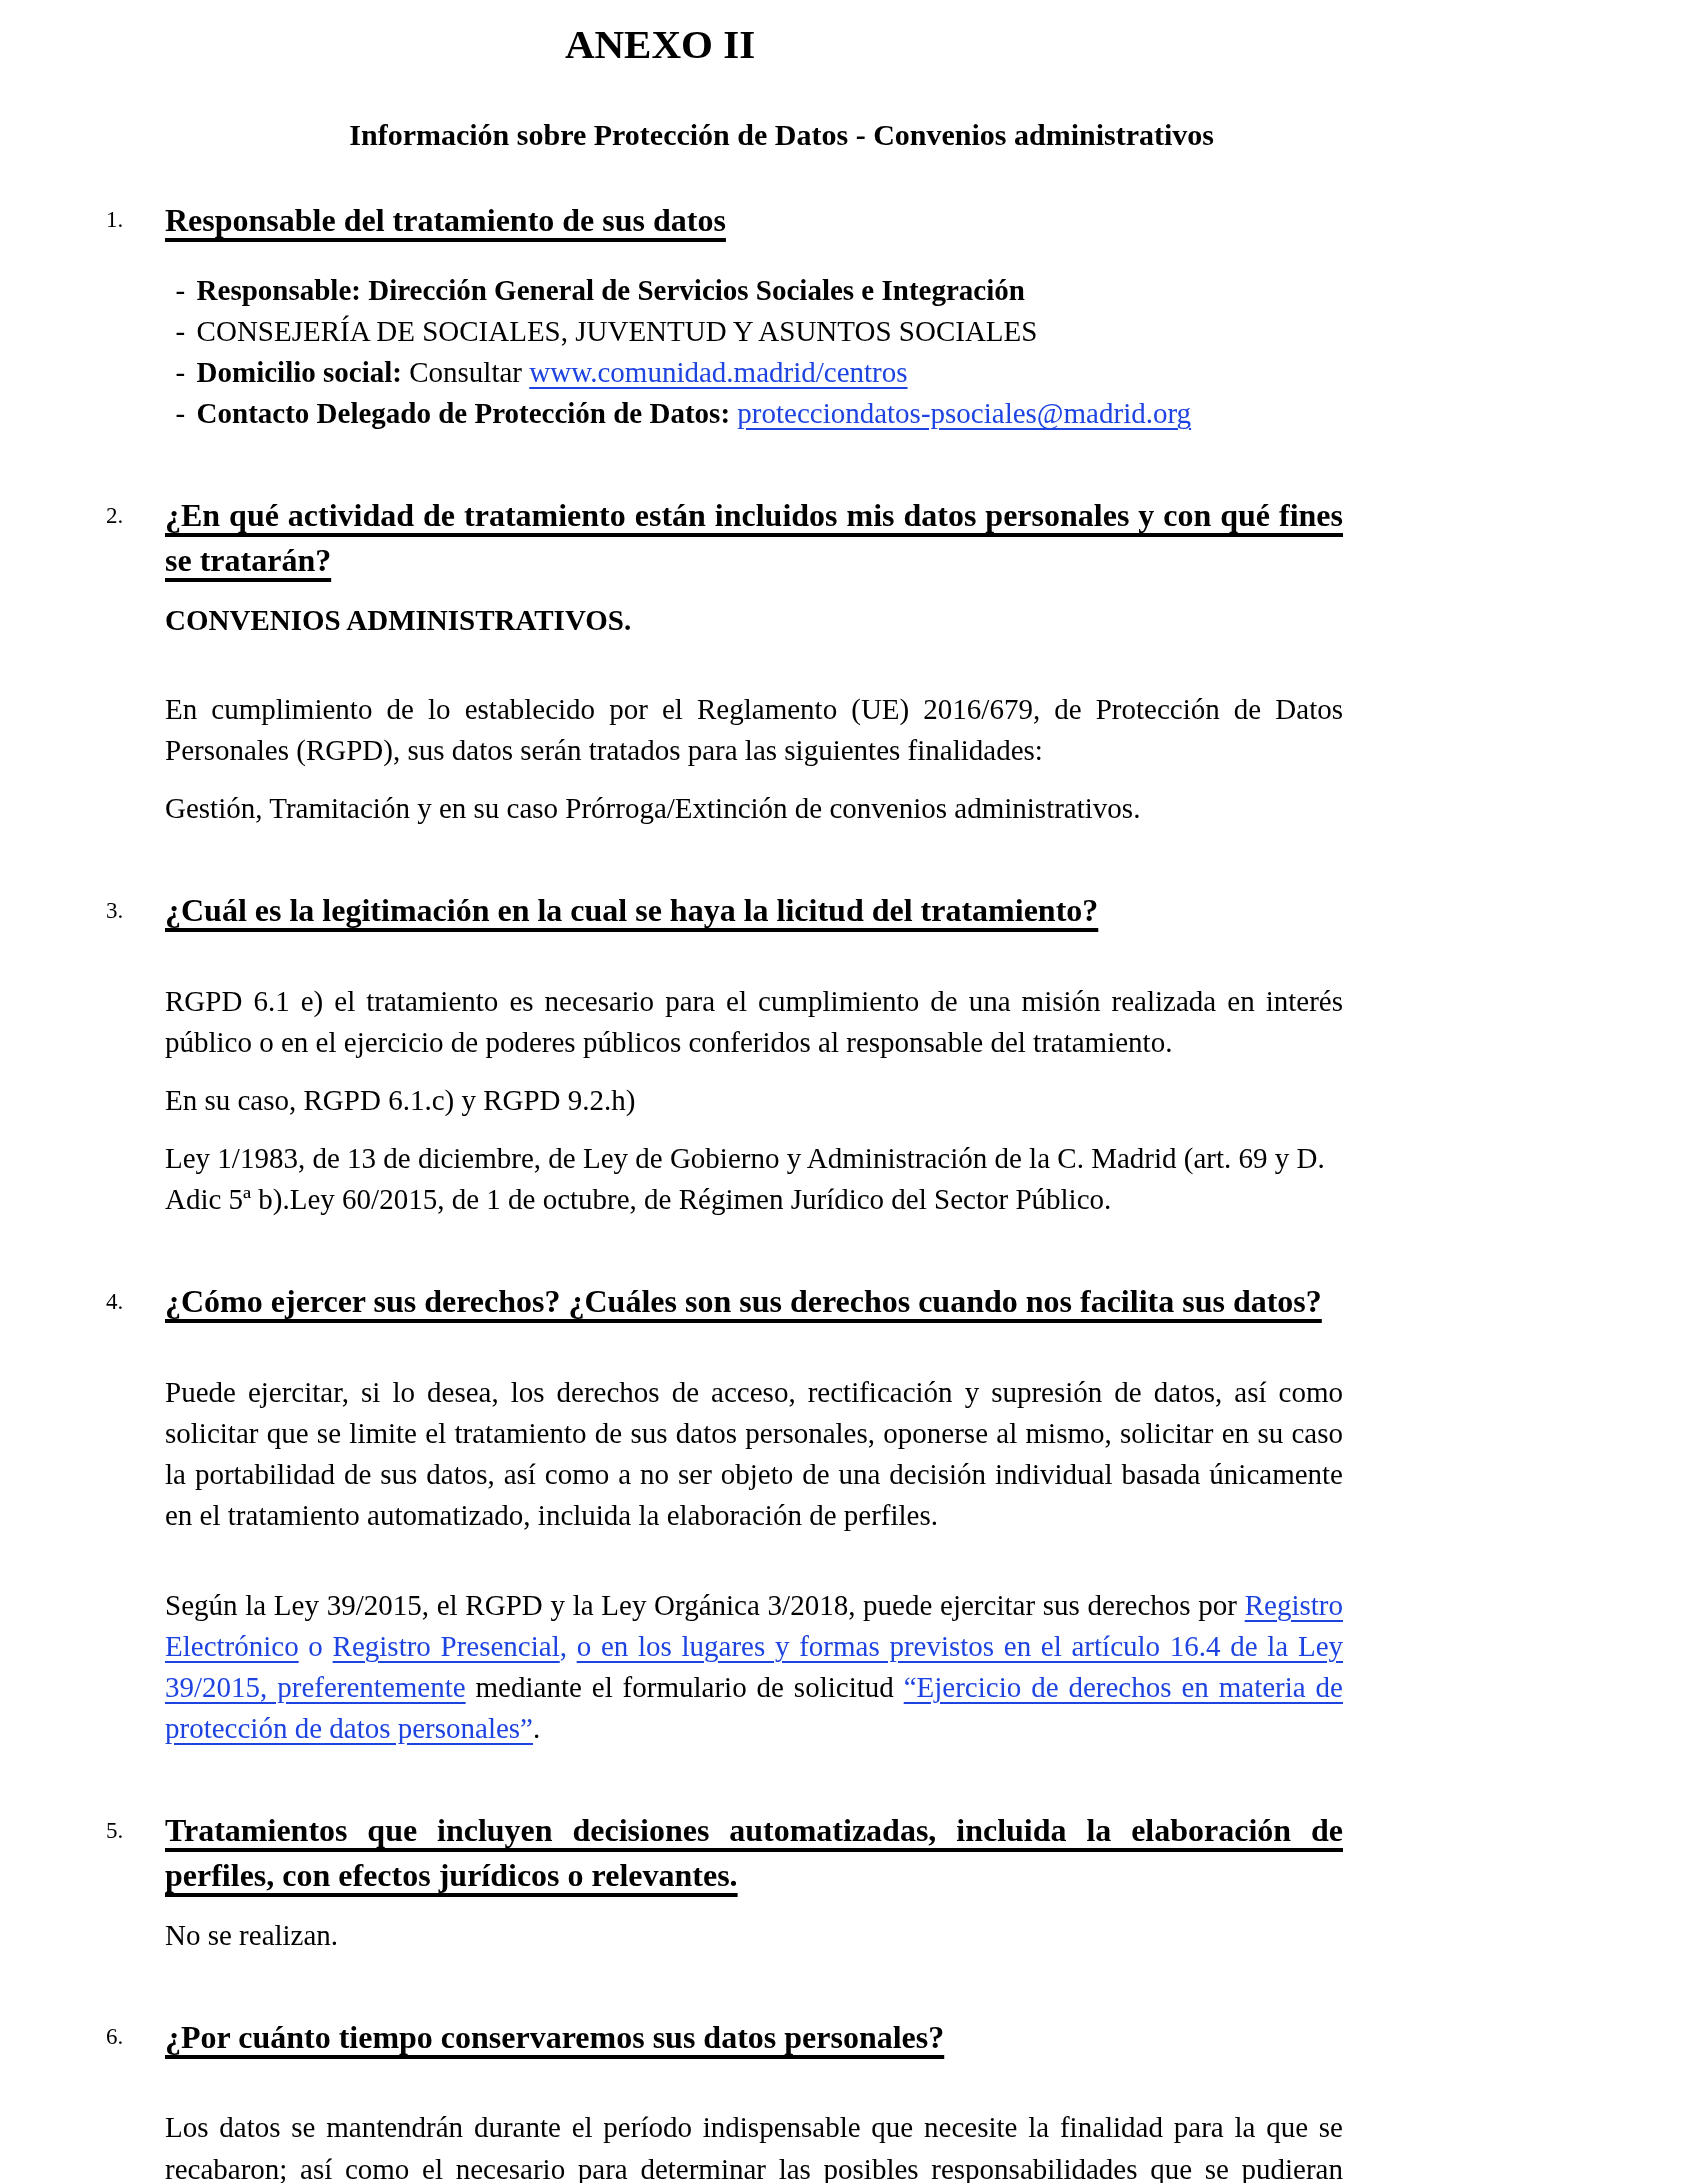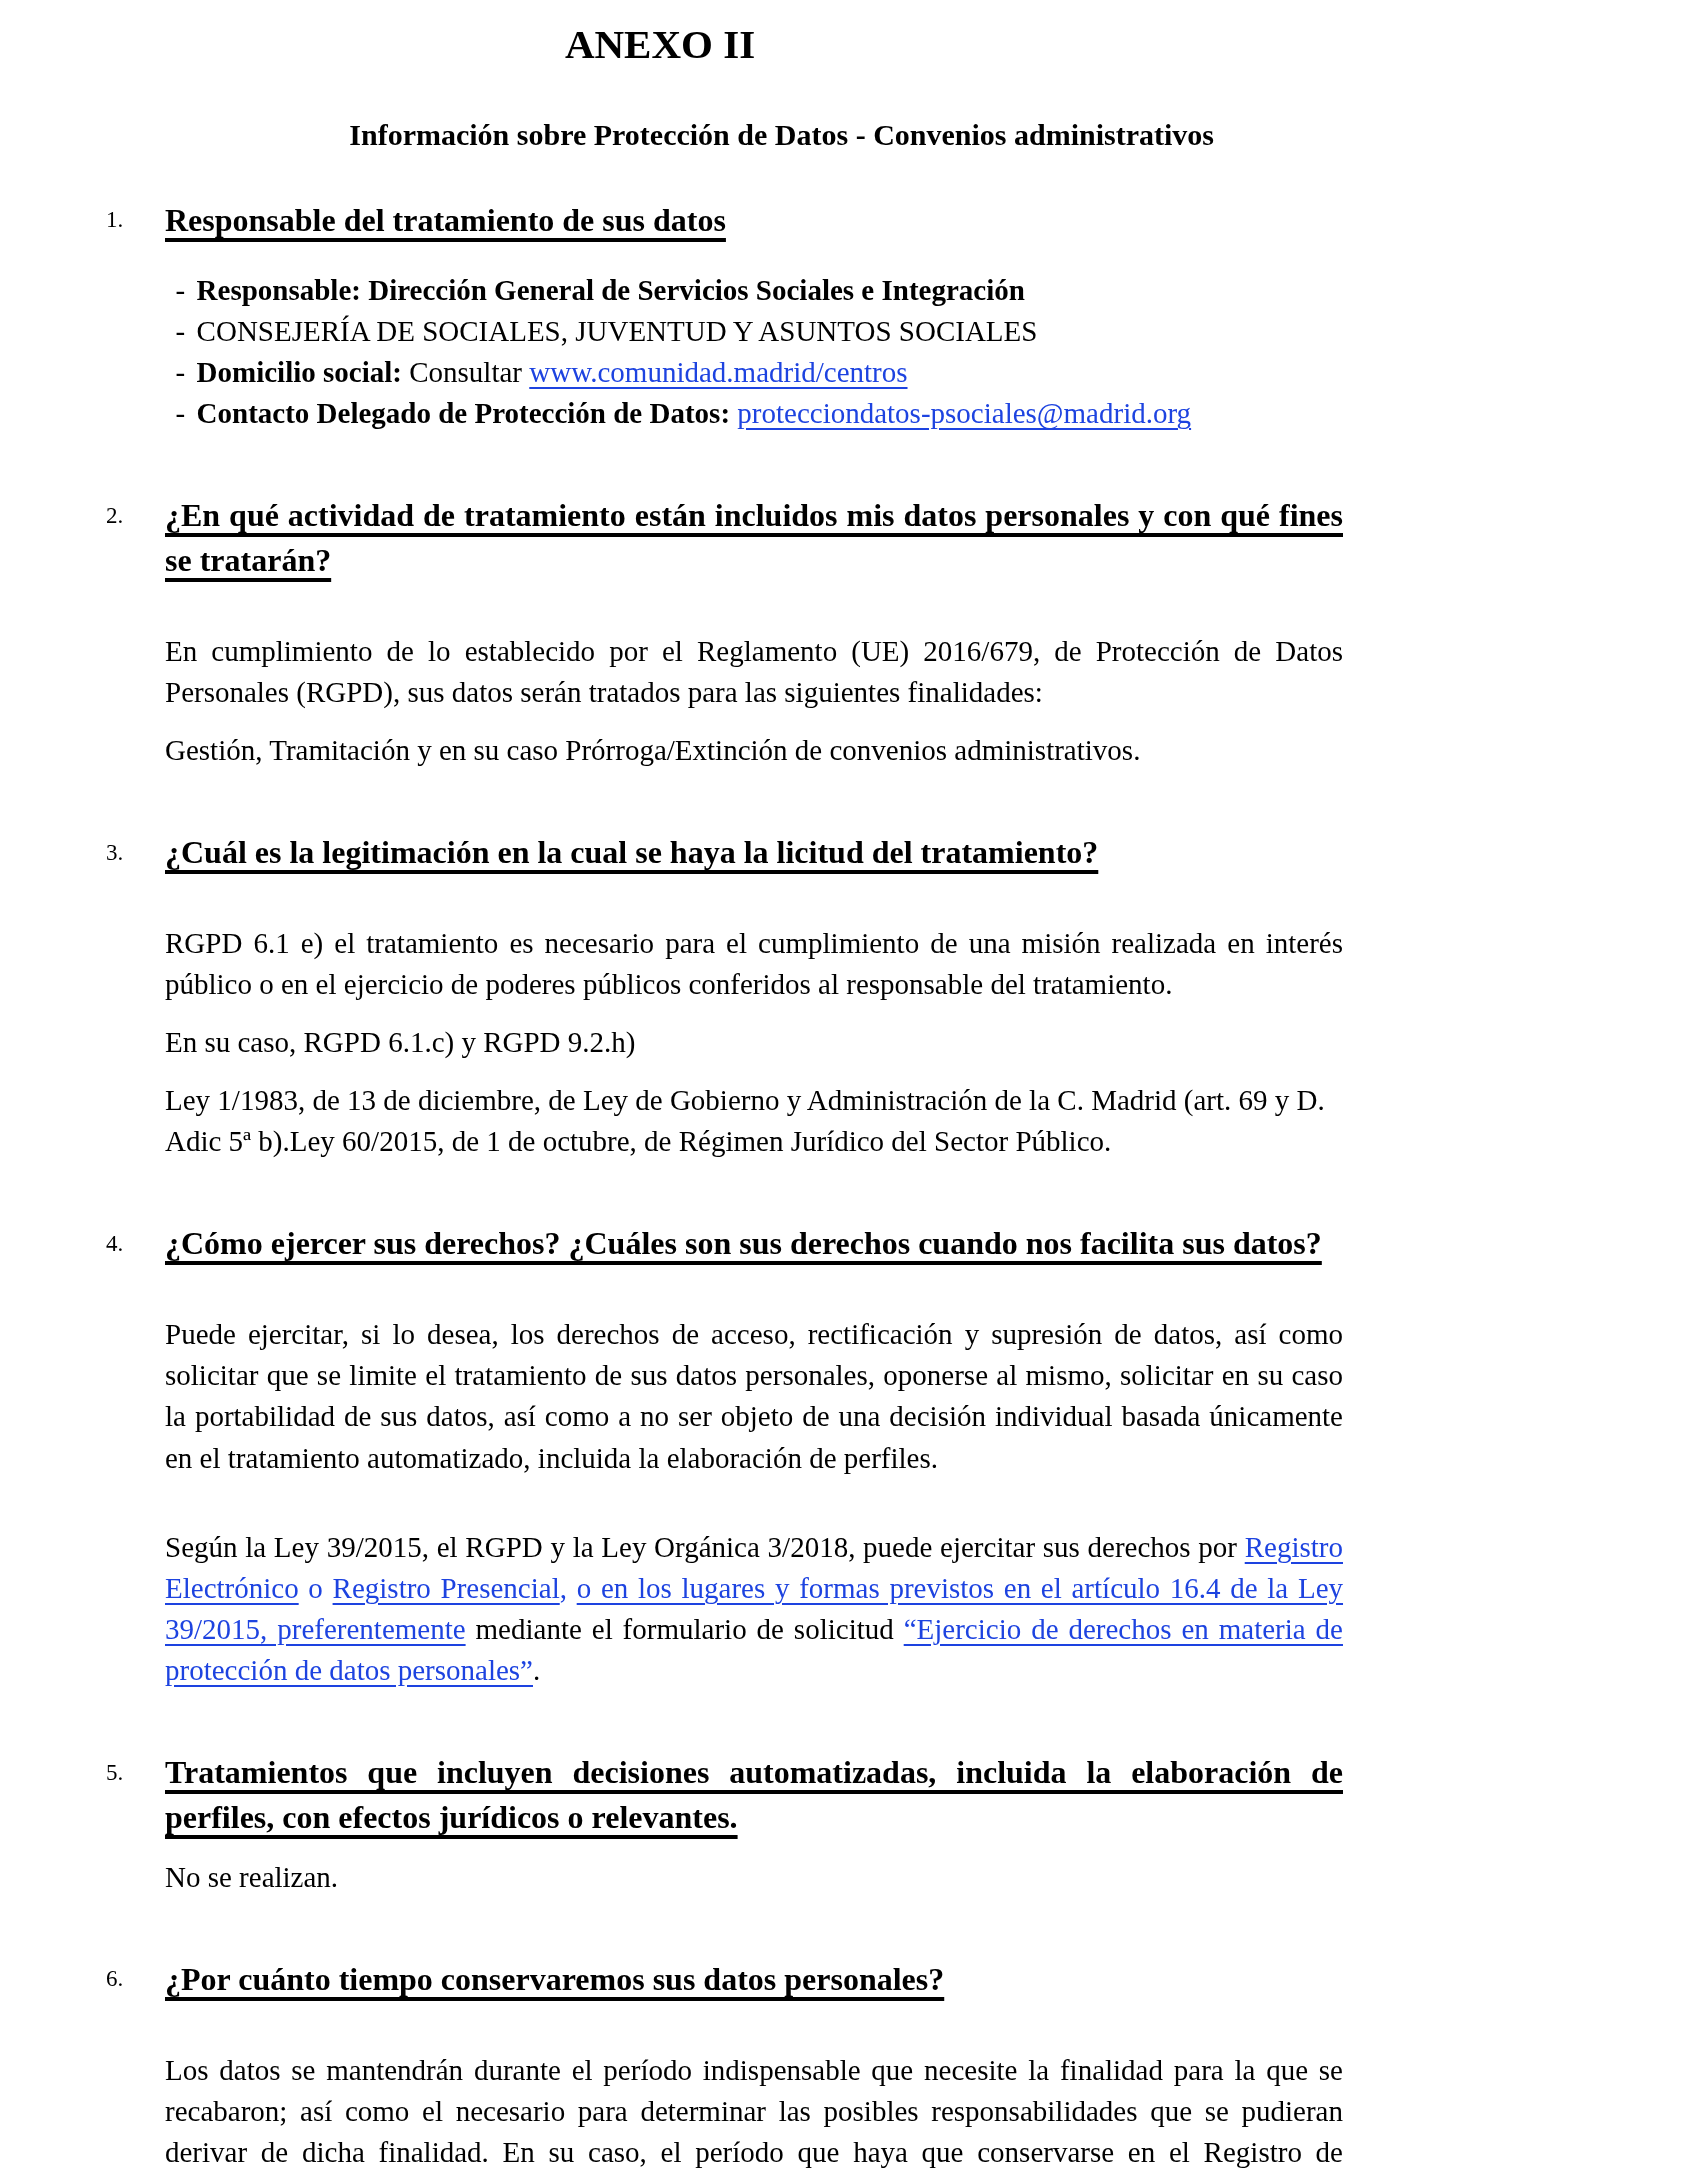--- a/index.html
+++ b/index.html
@@ -103,20 +103,21 @@
               <span class="dash">-</span>
               <span class="bullet-body"><span class="b">Contacto Delegado de Protección de Datos: </span><a class="link">protecciondatos-psociales@madrid.org</a></span>
             </div>
           </div>
         </div>
       </div>
       <div class="section">
         <div class="num">2.</div>
         <div class="sec-body">
           <h3 class="sec-heading justify">¿En qué actividad de tratamiento están incluidos mis datos personales y con qué fines se tratarán?</h3>
+          <p class="para"><span class="b">CONVENIOS ADMINISTRATIVOS.</span></p>
           <p class="para justify gap-lg"><span>En cumplimiento de lo establecido por el Reglamento (UE) 2016/679, de Protección de Datos Personales (RGPD), sus datos serán tratados para las siguientes finalidades:</span></p>
           <p class="para"><span>Gestión, Tramitación y en su caso Prórroga/Extinción de convenios administrativos.</span></p>
         </div>
       </div>
       <div class="section">
         <div class="num">3.</div>
         <div class="sec-body">
           <h3 class="sec-heading">¿Cuál es la legitimación en la cual se haya la licitud del tratamiento?</h3>
           <p class="para justify gap-lg"><span>RGPD 6.1 e) el tratamiento es necesario para el cumplimiento de una misión realizada en interés público o en el ejercicio de poderes públicos conferidos al responsable del tratamiento.</span></p>
           <p class="para"><span>En su caso, RGPD 6.1.c) y RGPD 9.2.h)</span></p>

